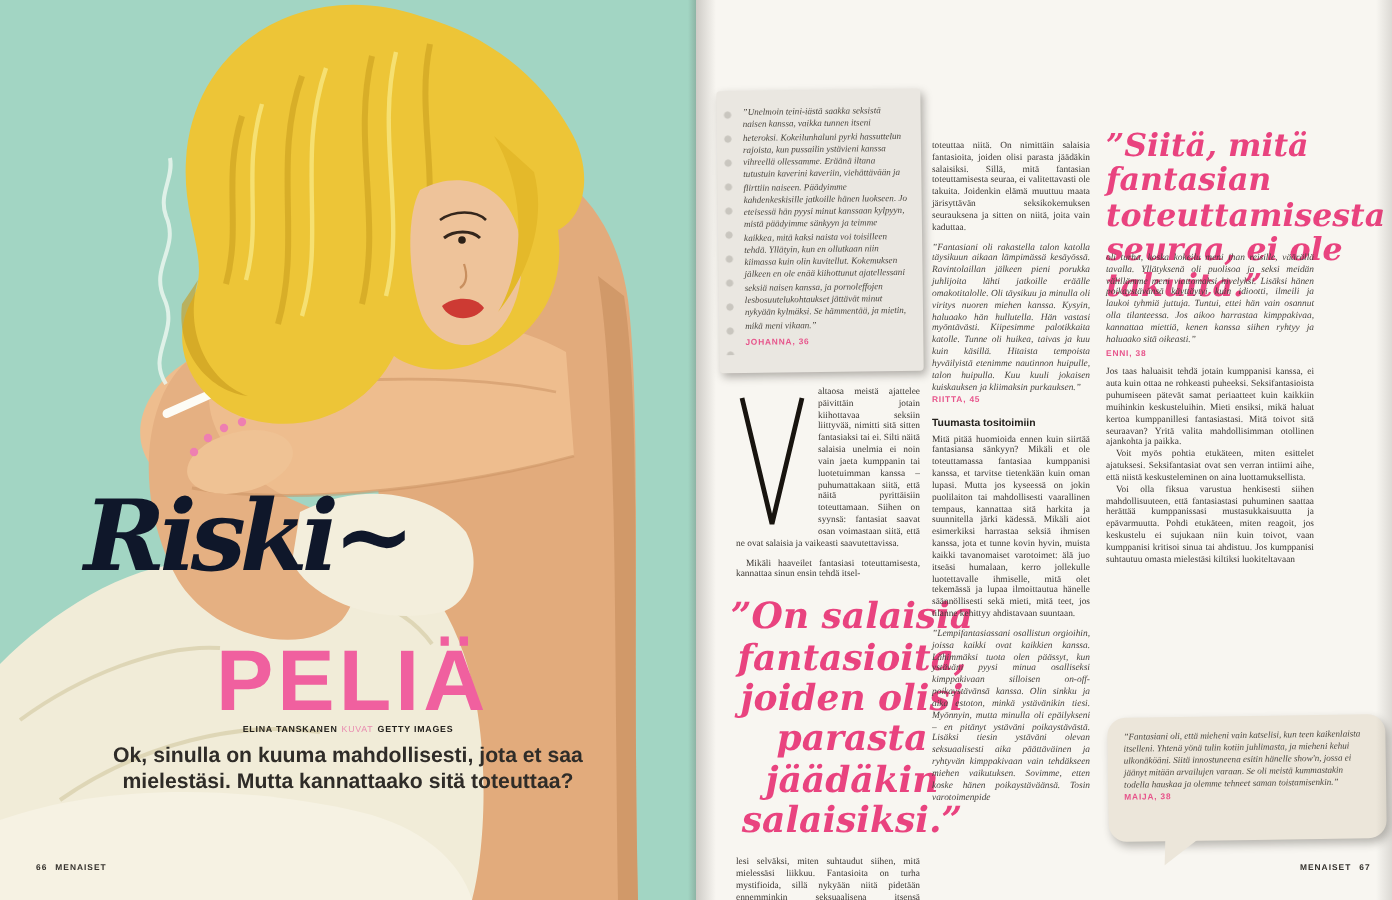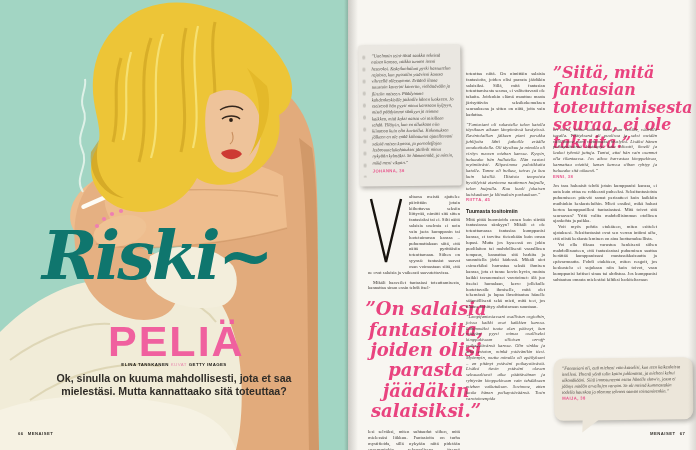--- a/index.html
+++ b/index.html
@@ -1,23 +1,23 @@
 <!DOCTYPE html>
 <html><head>
 <meta charset="utf-8">
 <style>
   html,body{margin:0;padding:0;background:#777;}
   #spread{position:relative;width:696px;height:450px;overflow:hidden;background:#f7f5f0;
           font-family:"Liberation Serif",serif;color:#3b3733;}
   
   #left-page{position:absolute;left:0;top:0;width:348px;height:450px;overflow:hidden;}
   #left-page svg{position:absolute;left:0;top:0;}
-  .title-script{position:absolute;left:42px;top:226px;width:240px;
+  .title-script{position:absolute;left:42px;top:246px;width:240px;
       font-family:"DejaVu Serif",serif;font-style:italic;font-weight:bold;
-      font-size:67px;line-height:.9;color:#0f766e;letter-spacing:-3px;text-align:left;}
+      font-size:49px;line-height:.9;color:#0f172a;letter-spacing:-3px;text-align:left;}
   .title-accent{position:absolute;left:108px;top:317px;
       font-family:"Liberation Sans",sans-serif;font-weight:bold;
       font-size:43px;letter-spacing:2px;color:#f0609f;}
   .byline{position:absolute;left:0;top:362px;width:348px;text-align:center;
       font-family:"Liberation Sans",sans-serif;font-size:4.4px;letter-spacing:.4px;color:#23201c;}
   .byline b{font-weight:bold;}
   .byline .credit-label{color:#e98cb0;font-weight:normal;padding:0 2px;}
   .standfirst{position:absolute;left:48px;top:372px;width:252px;text-align:center;
       font-family:"Liberation Sans",sans-serif;font-size:10.6px;line-height:1.22;
       color:#2f2c28;font-weight:bold;}

